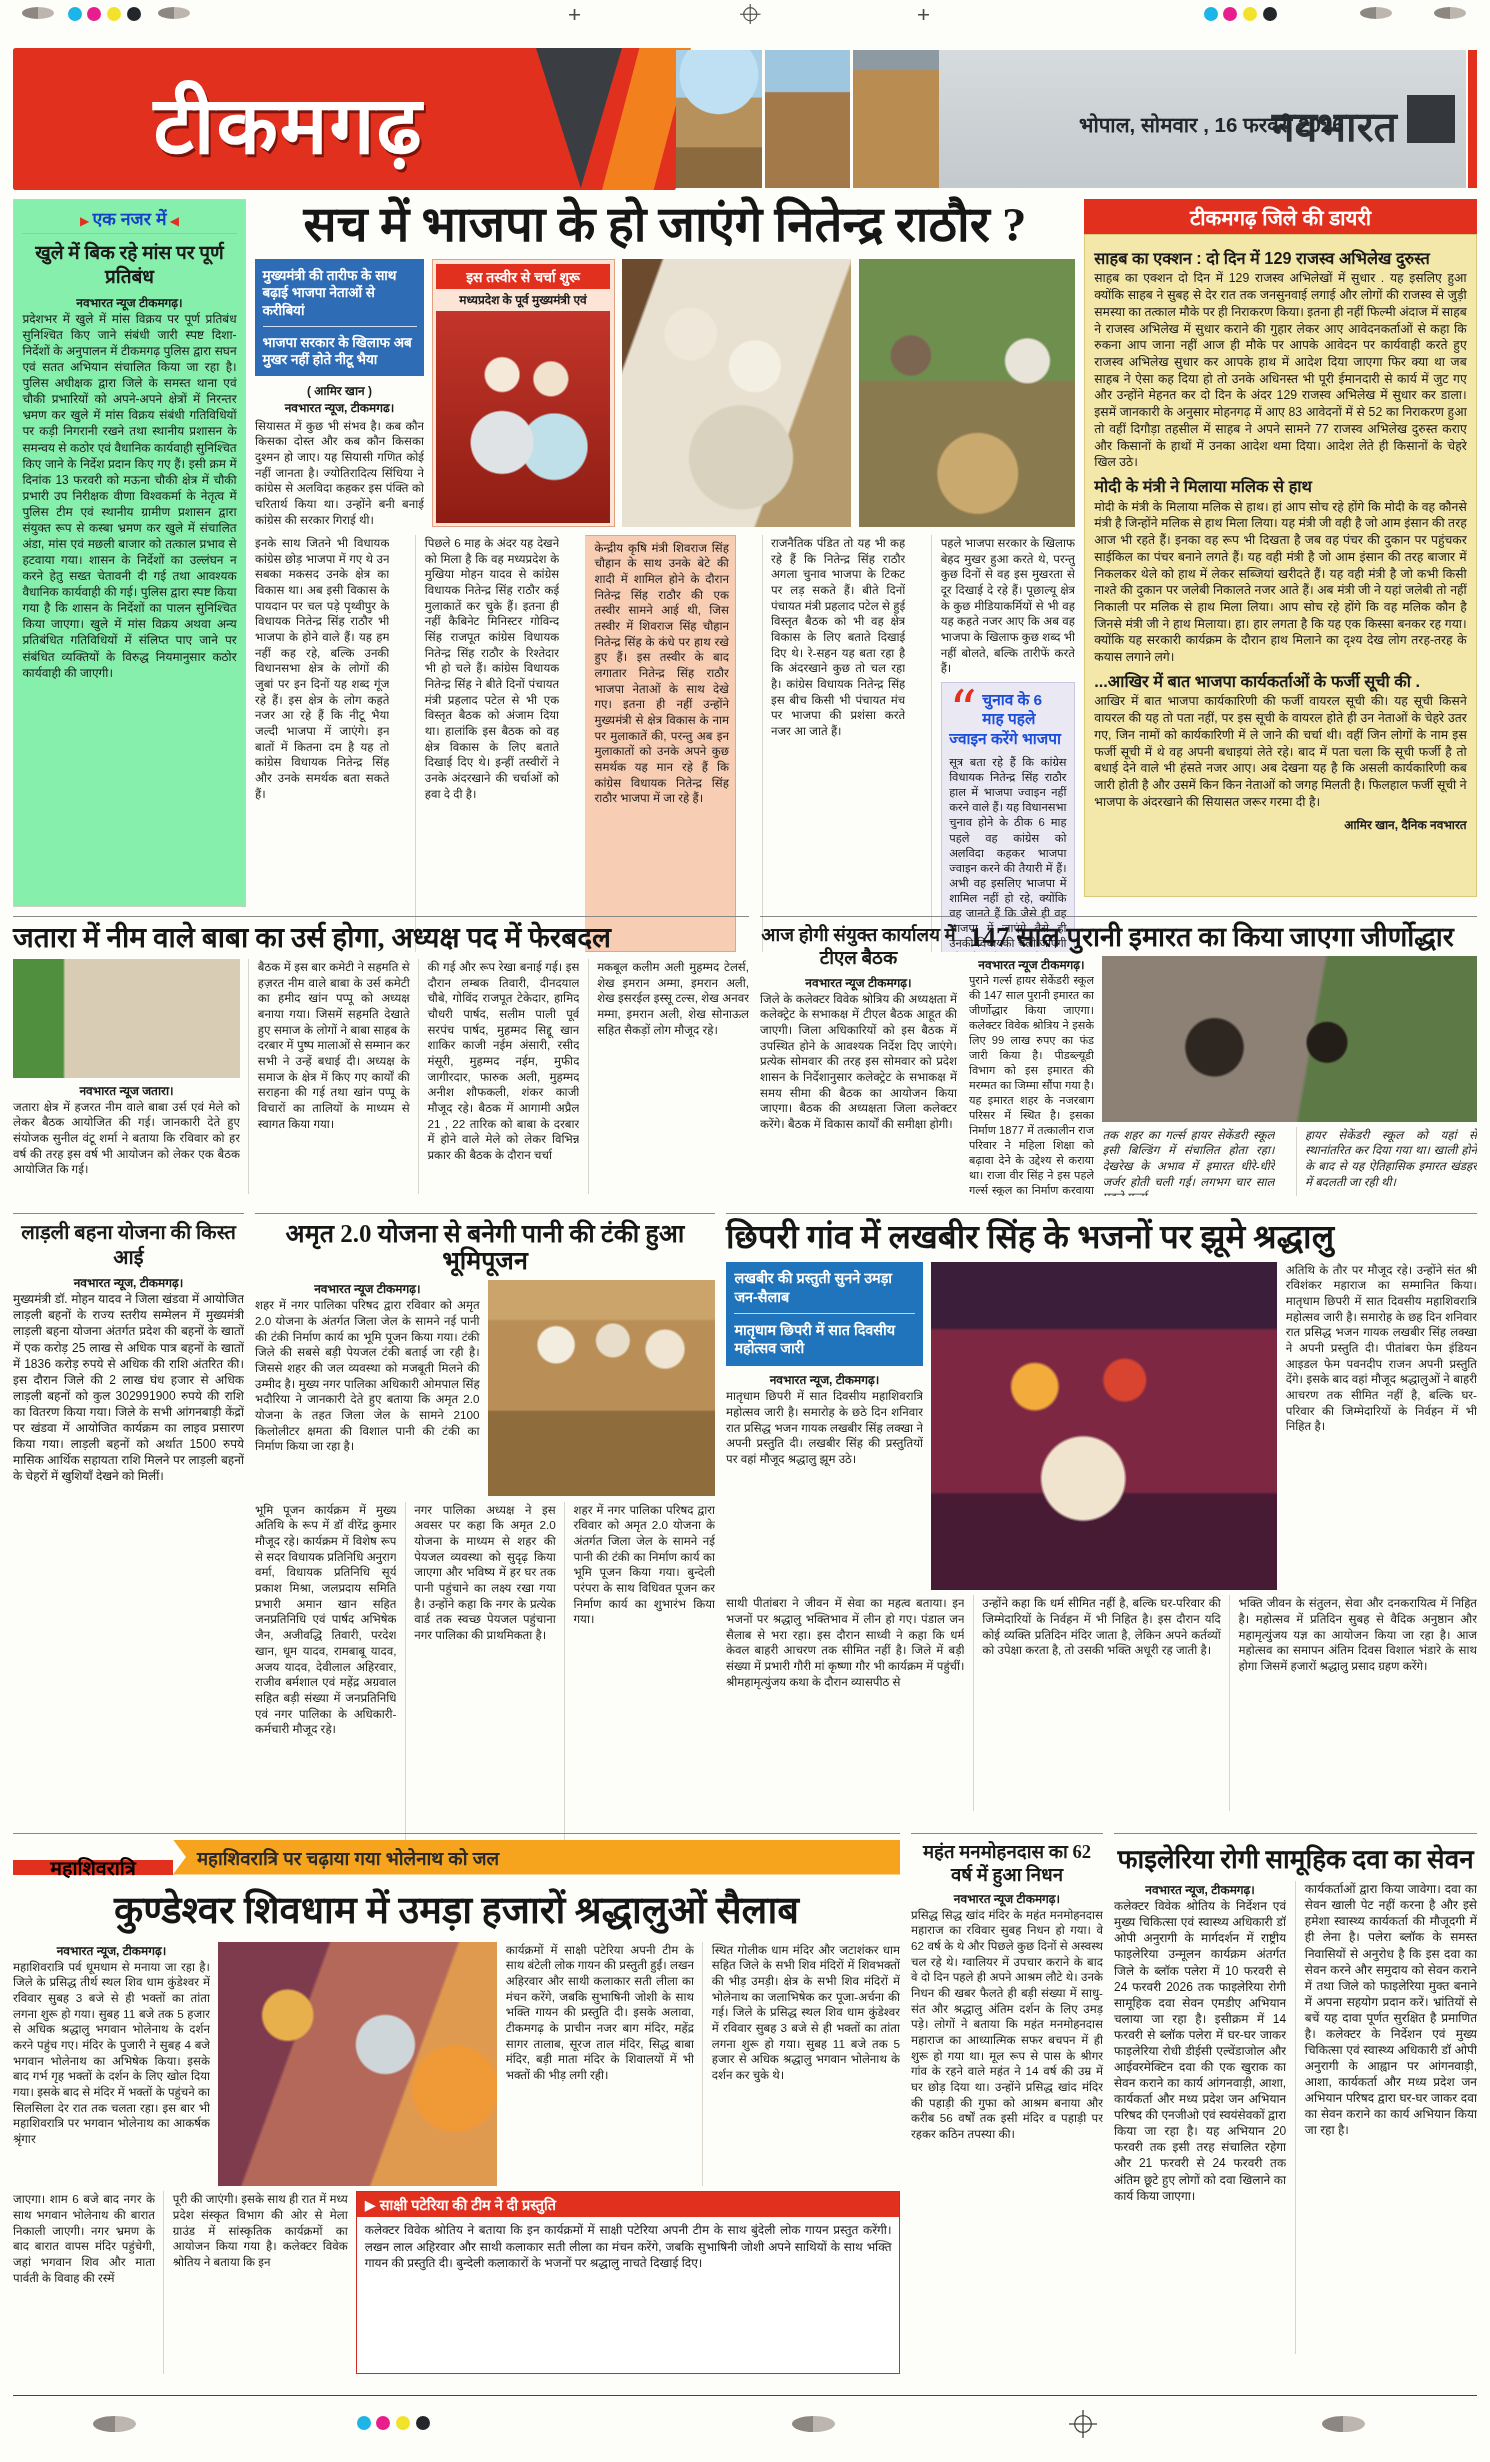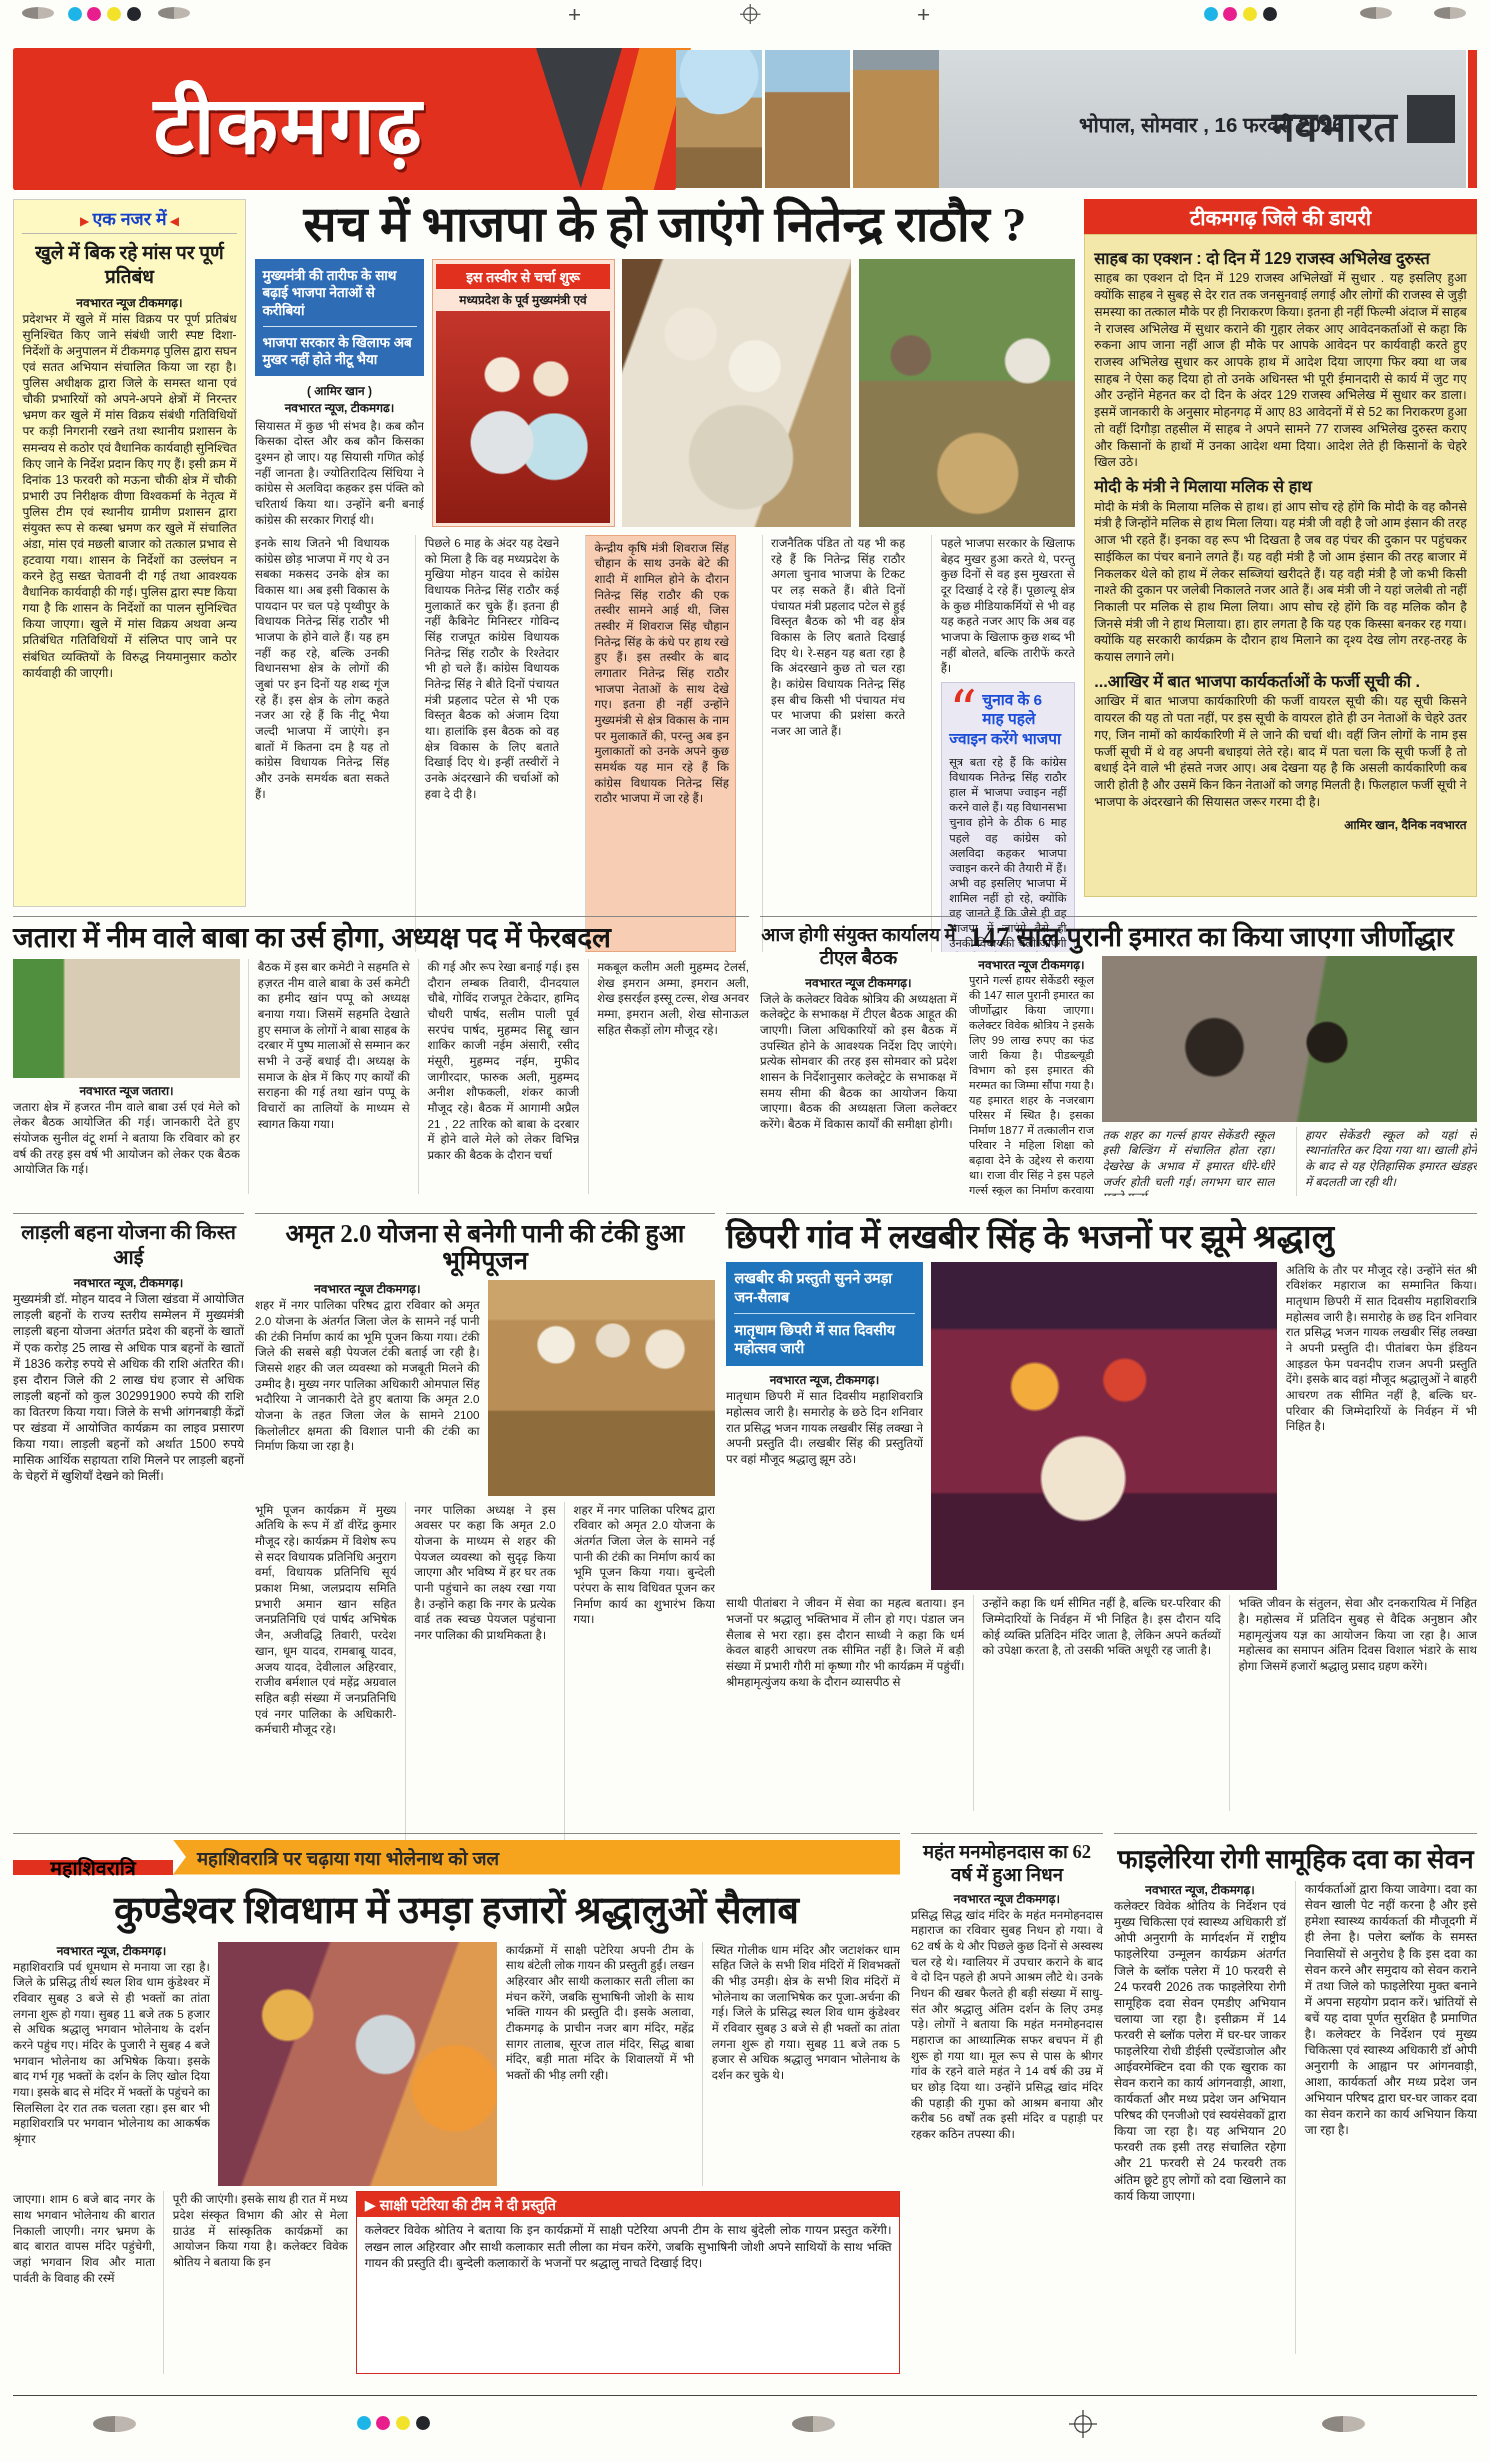--- a/index.html
+++ b/index.html
@@ -40,21 +40,21 @@
   .tpic.t2{background:linear-gradient(#9ec6de 0 30%,#a3794a 31% 100%);}
   .tpic.t3{background:linear-gradient(#8d9aa2 0 14%,#b98d52 15% 100%);}
   .mast-gray{position:absolute;left:926px;top:1.9px;right:11.2px;height:138px;
     background:linear-gradient(180deg,#d6dbdd,#c3c9cc);}
   .mast-paper{position:absolute;right:69px;top:47px;font-size:41px;font-weight:800;color:#2b2f34;}
   .mast-sq{position:absolute;right:11.2px;top:45px;width:48px;height:48px;background:#34383d;}
   .mast-redbar{position:absolute;right:0;top:1.9px;width:9.3px;height:138px;background:#e2301f;}
   .mast-date{position:absolute;left:140px;top:60px;font-size:20.5px;font-weight:bold;color:#23262a;}
 
   
-  .eknajar{top:199px;left:13px;width:233px;height:708px;background:#fef9c3;border:0.9px solid #cfccc4;
+  .eknajar{top:199px;left:13px;width:233px;height:708px;background:#86efac;border:0.9px solid #cfccc4;
     padding:5.6px 8.4px;box-sizing:border-box;}
   .ek-tag{color:#1640c9;font-weight:800;font-size:17.7px;text-align:center;border-bottom:0.9px solid #b9b6ae;padding-bottom:3.7px;}
   .ek-arrow{color:#e2301f;font-size:12px;}
   .ek-head{font-size:19px;font-weight:800;text-align:center;margin:6.5px 0 5.6px;line-height:1.25;
     font-family:"Liberation Serif","DejaVu Serif",serif;}
 
   
   .main{top:199px;left:255px;width:820px;height:708px;}
   .main-h1{font-size:49px;line-height:1.08;text-align:center;letter-spacing:0;}
   .main-row2{display:flex;gap:7.5px;margin-top:7.5px;height:268px;}

